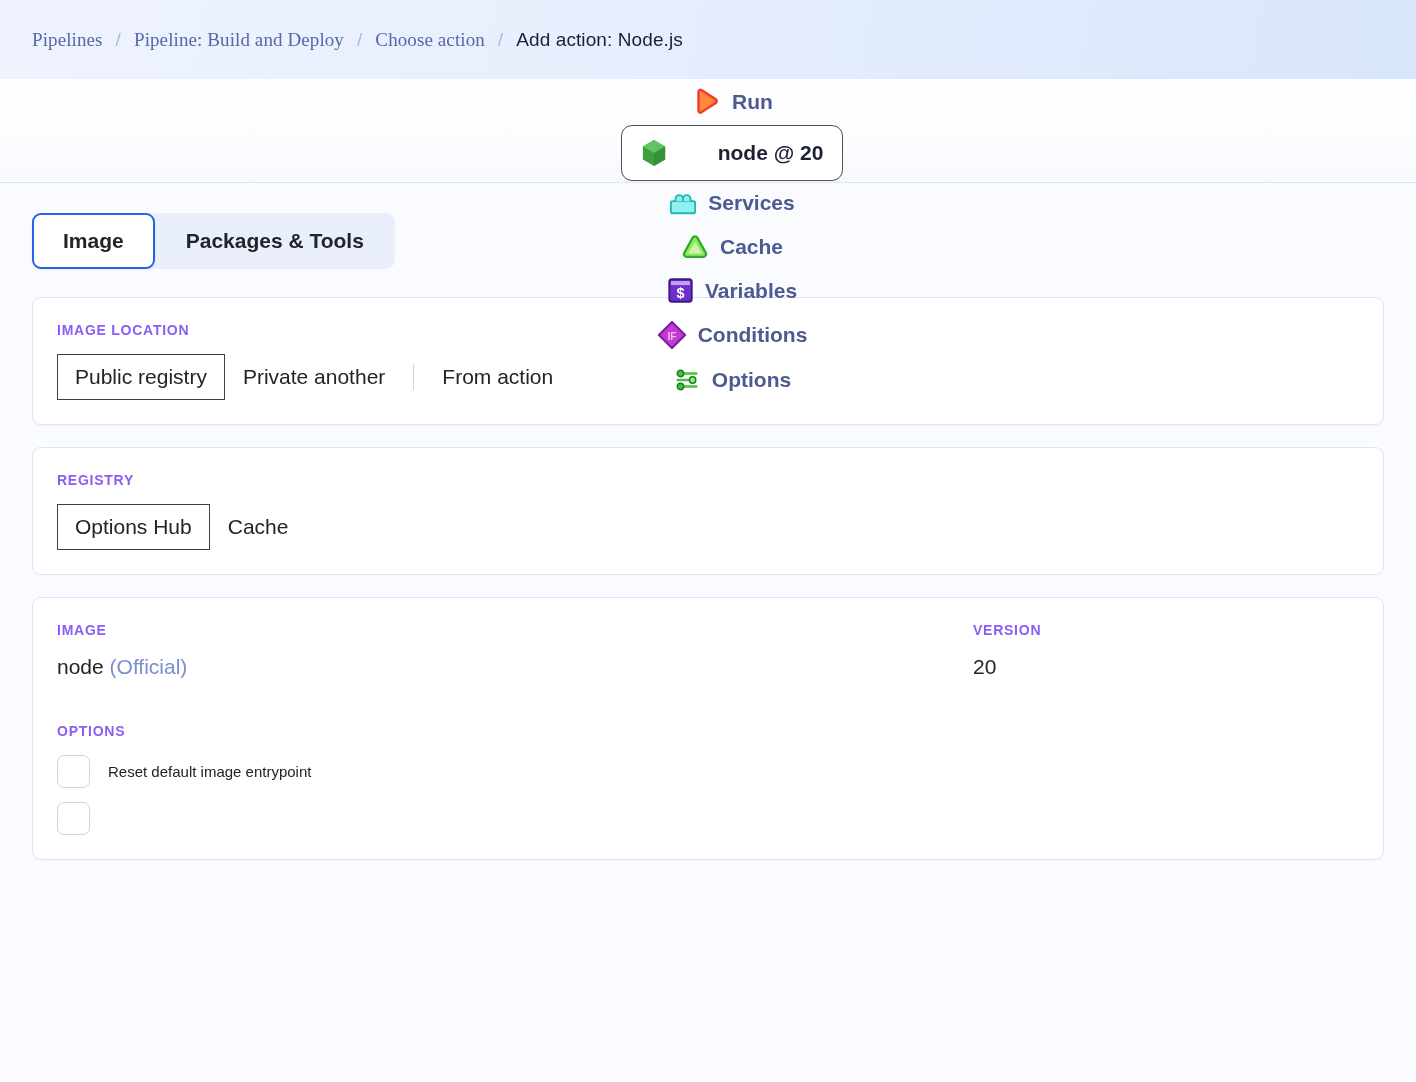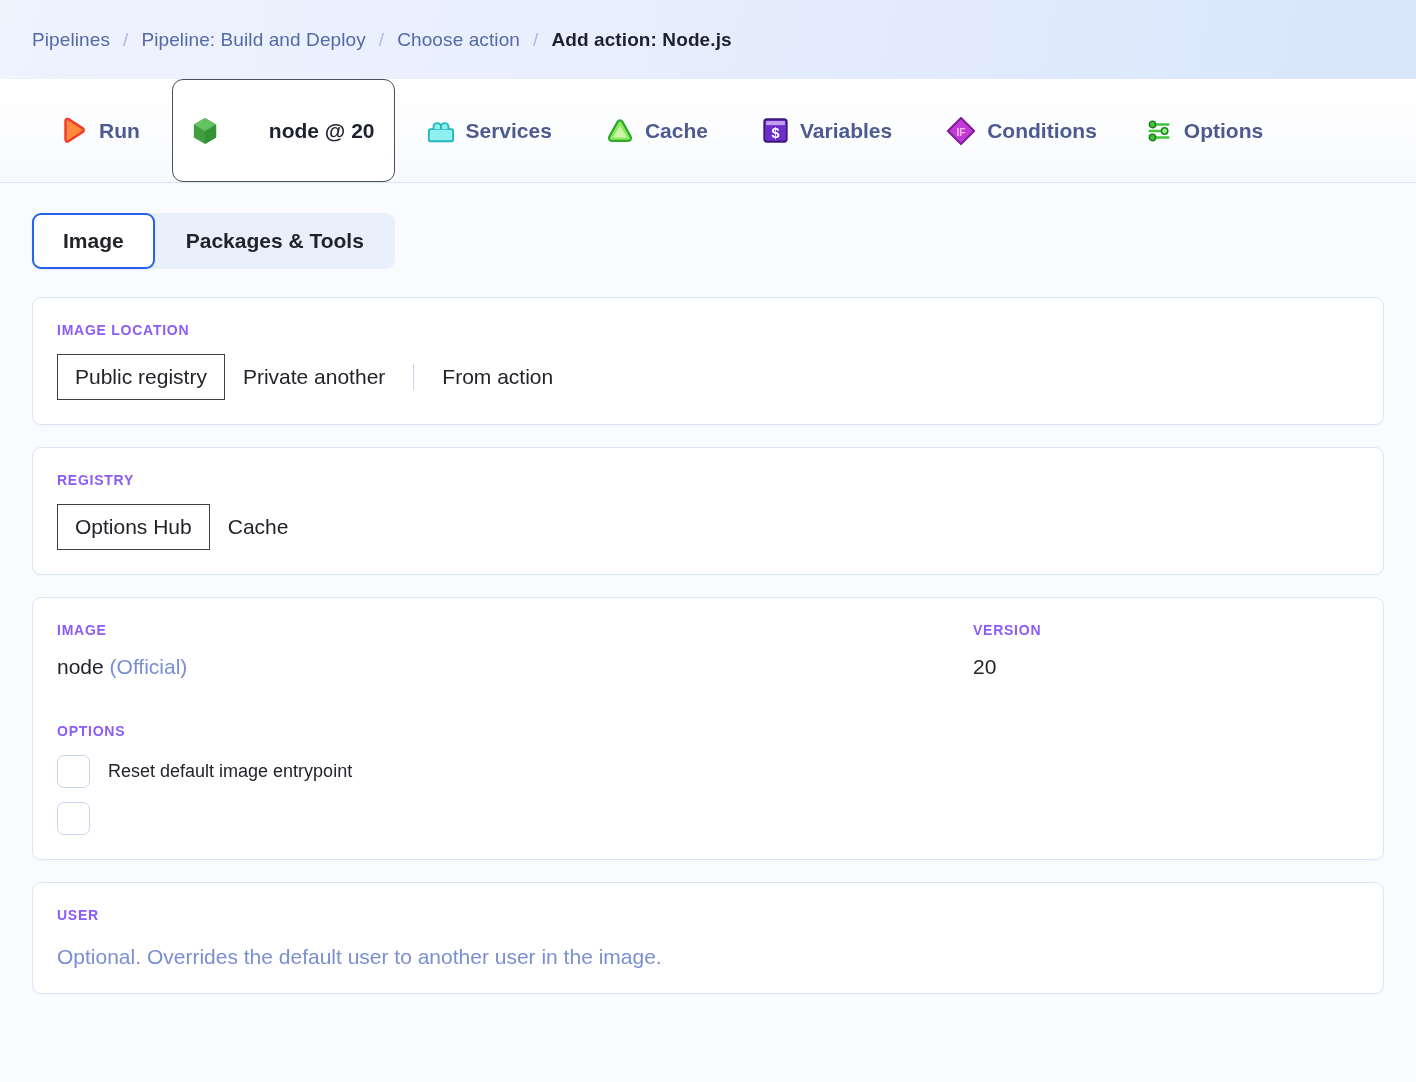--- a/index.html
+++ b/index.html
@@ -28,40 +28,42 @@
   .breadcrumb {
     display: flex;
     align-items: center;
     font-size: 19px;
     letter-spacing: 0.1px;
   }
   .crumb-link {
     color: #5569a8;
     cursor: pointer;
     white-space: nowrap;
+    font-family: Liberation Serif, serif;
   }
   .crumb-current {
     color: #1d2030;
     white-space: nowrap;
-    font-weight: bold;
   }
   .crumb-sep {
     color: #a9bbe3;
     margin: 0 13px;
     font-size: 19px;
   }
 
   
   .toolbar {
     height: 104px;
     background: linear-gradient(180deg, #ffffff 0%, #fbfcfe 65%, #f7f9fe 100%);
     border-bottom: 1px solid #dde5f6;
     display: flex;
+    align-items: center;
     padding-left: 48px;
     gap: 0px;
+    flex-direction: column;
   }
   .tool-item {
     display: flex;
     align-items: center;
     gap: 11px;
     cursor: pointer;
     padding: 8px 10px;
     border-radius: 8px;
     white-space: nowrap;
   }
@@ -190,21 +192,21 @@
   }
   .checkbox {
     width: 33px;
     height: 33px;
     border: 1.5px solid #c6d4ee;
     border-radius: 7px;
     background: #ffffff;
     flex: none;
   }
   .check-label {
-    font-size: 18px;
+    font-size: 15px;
     color: #22242a;
   }
 
   .placeholder-text {
     font-size: 21px;
     color: #7a8fd0;
     cursor: text;
   }
   .user-card .field-label { margin-bottom: 22px; }
 </style>
@@ -363,18 +365,14 @@
         <span class="check-label">Reset default image entrypoint</span>
       </div>
 
       <div class="check-row">
         <span class="checkbox"></span>
       </div>
     </div>
   </div>
 
   
-  <div class="card user-card">
-    <div class="field-label">User</div>
-    <div class="placeholder-text">Optional. Overrides the default user to another user in the image.</div>
-  </div>
 
 </div>
 
 </body></html>

